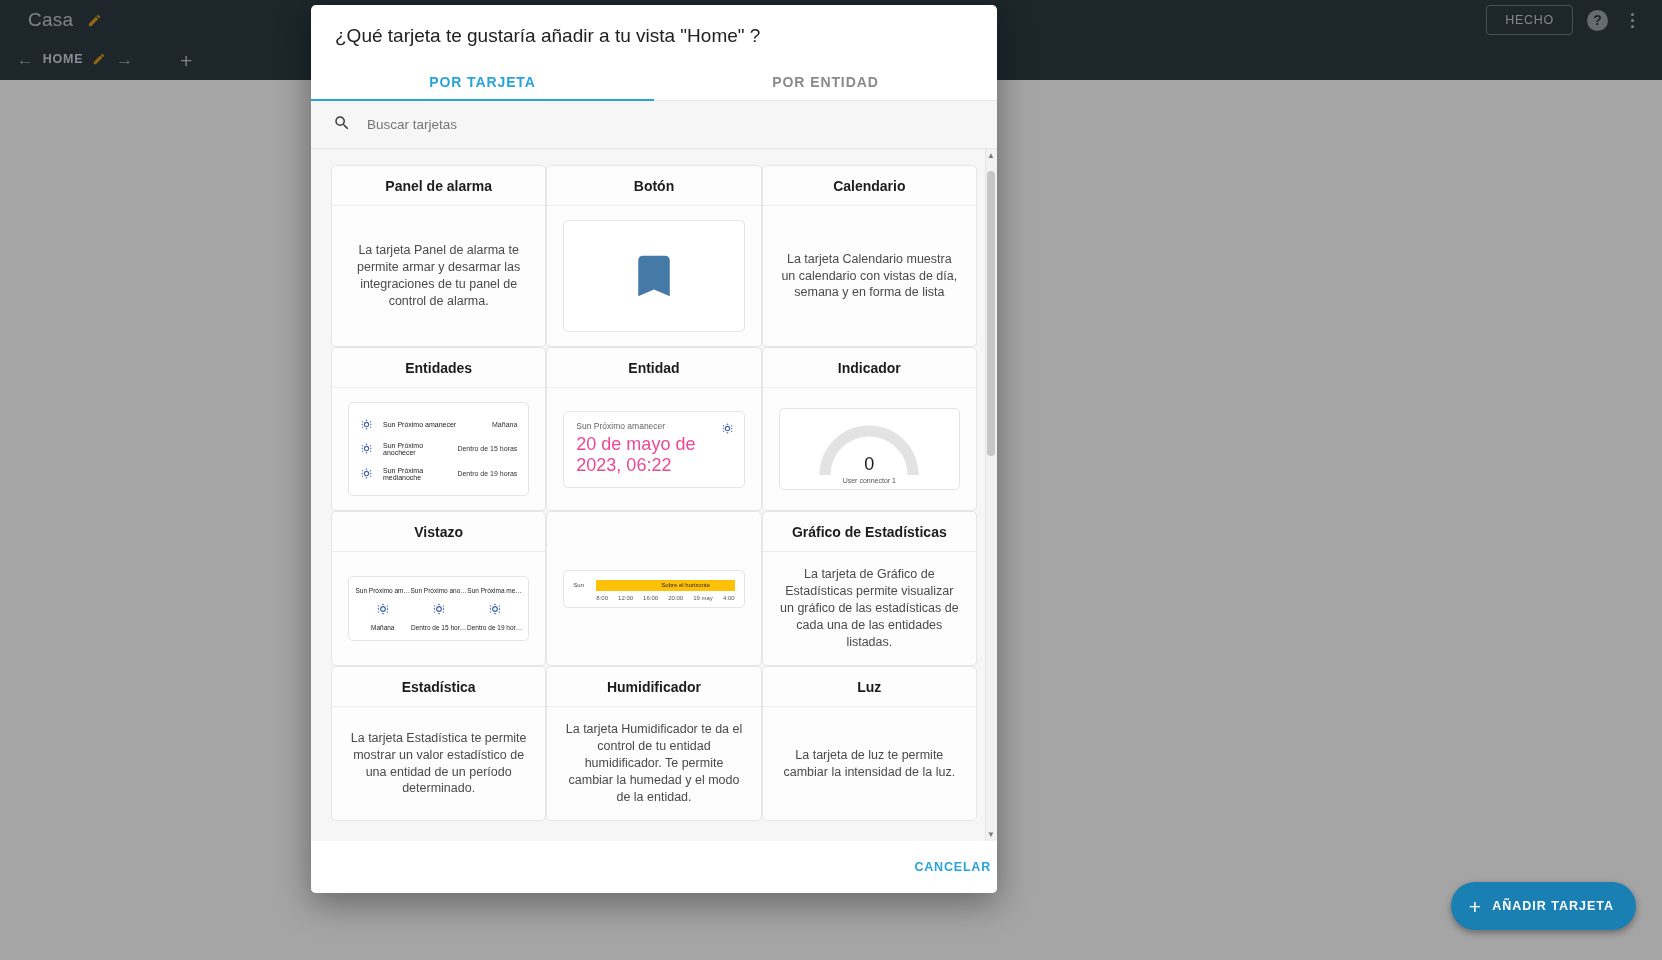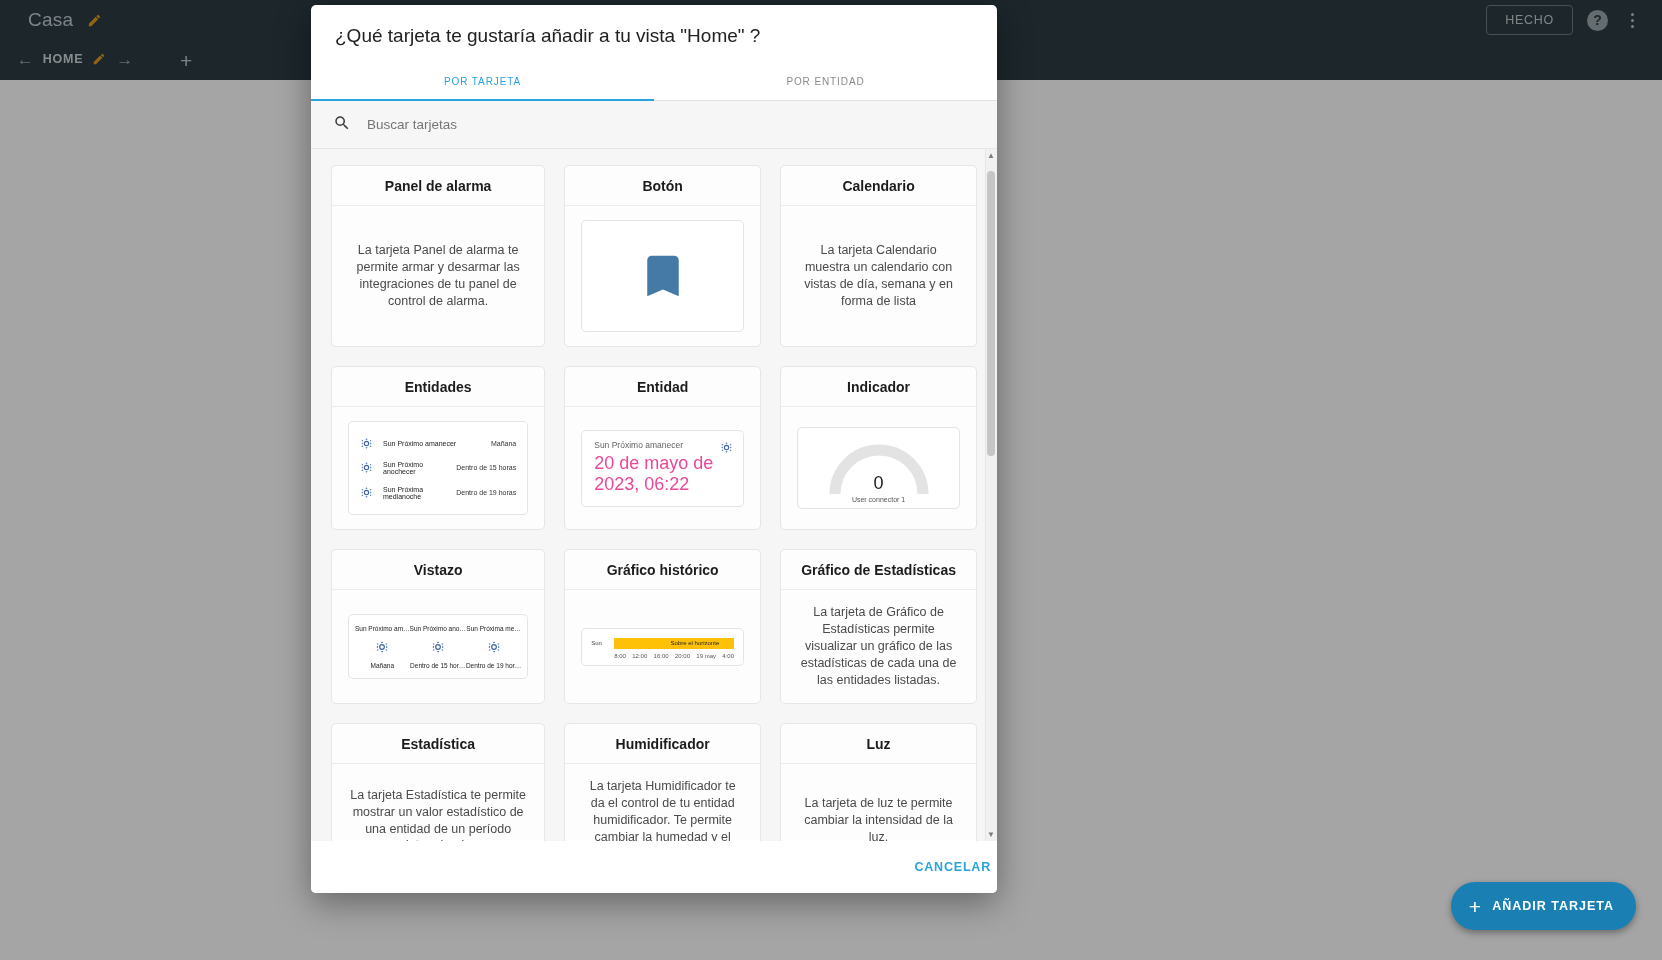--- a/index.html
+++ b/index.html
@@ -123,21 +123,21 @@
     font-size: 19px; color: #212121; font-weight: normal;
     padding: 20px 24px 16px 24px;
   }
   #dialog-tabs {
     display: flex; height: 38px;
     border-bottom: 1px solid #e2e2e2;
     position: relative;
   }
   .dlg-tab {
     flex: 1; display: flex; align-items: center; justify-content: center;
-    font-size: 10px; letter-spacing: .9px; font-weight: normal;
+    font-size: 14px; letter-spacing: .9px; font-weight: bold;
     color: #8a8a8a; cursor: pointer;
   }
   .dlg-tab.active { color: #29a3dc; }
   #tab-underline {
     position: absolute; bottom: -1px; left: 0; width: 50%; height: 2px;
     background: #29a3dc;
   }
 
   #search-row {
     display: flex; align-items: center; gap: 14px;
@@ -153,21 +153,20 @@
 
   #scroll-area {
     flex: 1;
     overflow-y: auto;
     background: #f6f6f6;
     position: relative;
   }
   #card-grid {
     display: grid;
     grid-template-columns: repeat(3, 1fr);
-    gap: 19px;
     padding: 16px 20px 20px 20px;
   }
   .card {
     background: #fdfdfd;
     border: 1px solid #e6e6e6;
     border-radius: 5px;
     min-height: 155px;
     display: flex; flex-direction: column;
     cursor: pointer;
   }
@@ -467,21 +466,20 @@
                     <path fill="#3f63a6" d="M12 7a5 5 0 1 0 0 10 5 5 0 0 0 0-10zm0 8a3 3 0 1 1 0-6 3 3 0 0 1 0 6zm0-12.5-2 2.5h4l-2-2.5zM4.2 5.6 3 6.8l2 1.4 1-1.4-1.8-1.2zM2.5 12l2.5 2v-4l-2.5 2zM12 21.5l2-2.5h-4l2 2.5zM19.8 5.6 18 6.8l1 1.4 2-1.4-1.2-1.2zM21.5 12 19 10v4l2.5-2zM4.2 18.4l1.8-1.2-1-1.4-2 1.4 1.2 1.2zM19.8 18.4 21 17.2l-2-1.4-1 1.4 1.8 1.2z"></path>
                   </svg>
                 <div class="g-state">Dentro de 19 hor…</div>
               </div>
             </div>
           </div>
         </div>
       </div>
 
       <div class="card">
-        <div class="card-head">Gráfico histórico</div>
         <div class="card-body">
           <div class="preview-box" id="history-preview">
             <div class="hist-row">
               <div class="hist-label">Sun</div>
               <div class="hist-bar">
                 <span>Sobre el horizonte</span>
               </div>
             </div>
             <div class="hist-axis">
               <span>8:00</span>

